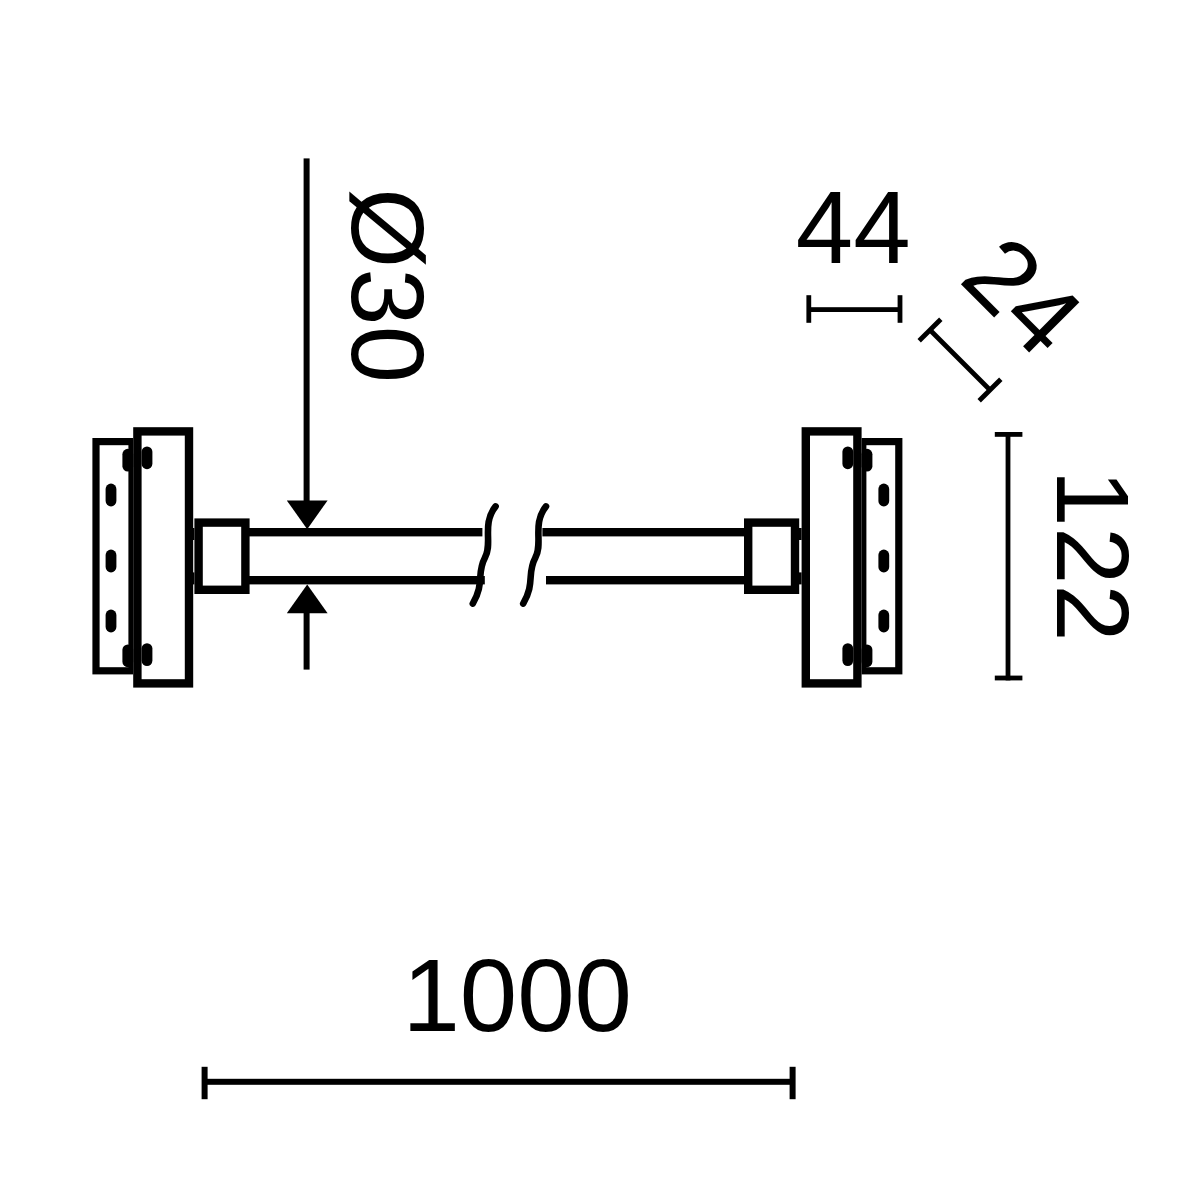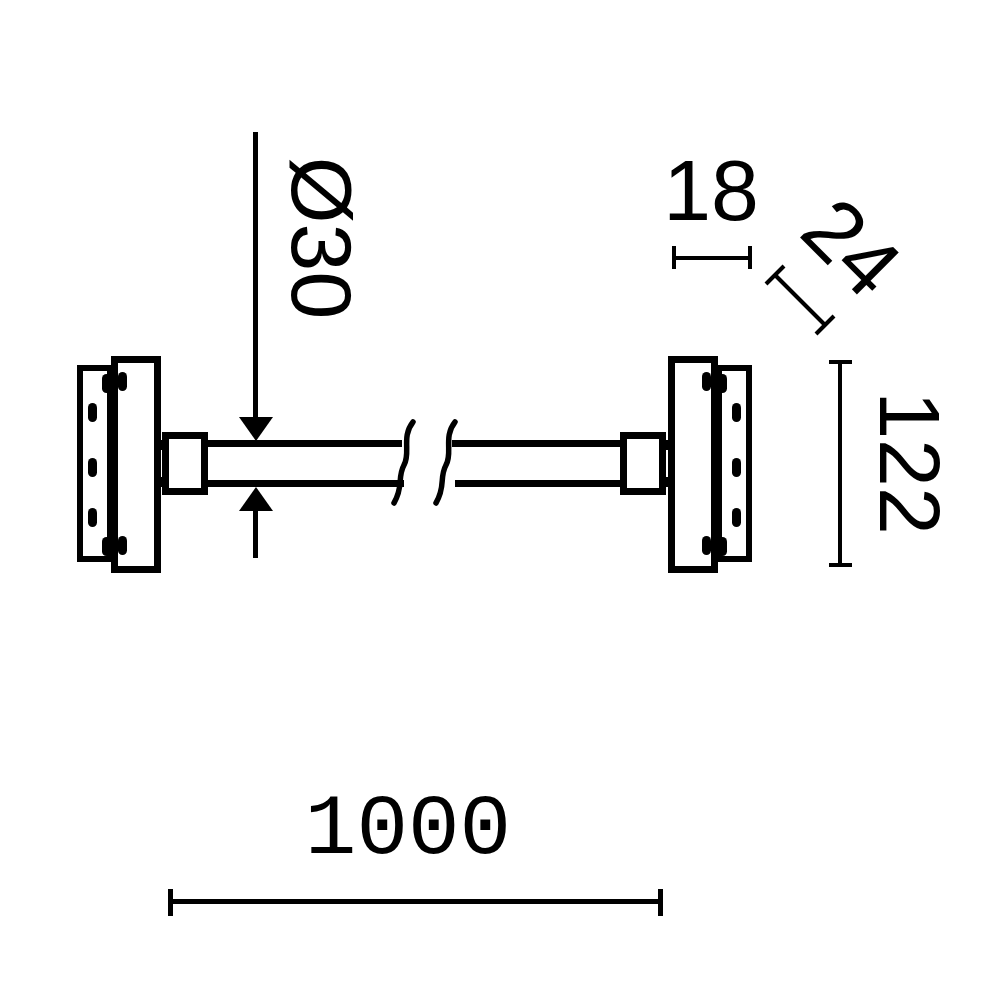--- a/index.html
+++ b/index.html
@@ -83,35 +83,35 @@
   <div class="slot" style="left:732px; top:508px;"></div>
   <div class="slot" style="left:718px; top:537px;"></div>
   <div class="slot" style="left:702px; top:536px;"></div>
 
   <div class="bar" style="left:253px; top:132px; width:5px; height:286px;"></div>
   <div class="arrow-down" style="left:239px; top:417px;"></div>
   <div class="arrow-up" style="left:239px; top:487px;"></div>
   <div class="bar" style="left:253px; top:509px; width:5px; height:49px;"></div>
   <div class="dim-label rot90" style="left:322px; top:238px;">Ø30</div>
 
-  <div class="dim-label" style="left:711px; top:190px;">18</div>
+  <div class="dim-label" style="left:711px; top:190px;">44</div>
   <div class="bar" style="left:674px; top:256px; width:76px; height:4px;"></div>
   <div class="bar" style="left:672px; top:246px; width:4px; height:23px;"></div>
   <div class="bar" style="left:748px; top:246px; width:4px; height:23px;"></div>
 
   <svg style="left:755px; top:255px;" width="90" height="90" viewBox="0 0 90 90">
     <line x1="20" y1="20" x2="70" y2="70" stroke="#000" stroke-width="4"></line>
     <line x1="11" y1="29" x2="29" y2="11" stroke="#000" stroke-width="4"></line>
     <line x1="61" y1="79" x2="79" y2="61" stroke="#000" stroke-width="4"></line>
   </svg>
   <div class="dim-label rot45" style="left:852px; top:247px;">24</div>
 
   <div class="bar" style="left:838px; top:362px; width:4px; height:205px;"></div>
   <div class="bar" style="left:829px; top:360px; width:23px; height:4px;"></div>
   <div class="bar" style="left:829px; top:563px; width:23px; height:4px;"></div>
   <div class="dim-label rot90" style="left:910px; top:463px;">122</div>
 
-  <div class="dim-label" style="left:408px; top:830px;font-family:Liberation Mono, monospace;">1000</div>
+  <div class="dim-label" style="left:431px; top:830px;">1000</div>
   <div class="bar" style="left:170px; top:899px; width:491px; height:5px;"></div>
   <div class="bar" style="left:168px; top:889px; width:5px; height:27px;"></div>
   <div class="bar" style="left:658px; top:889px; width:5px; height:27px;"></div>
 
 </div>
 
 </body></html>

